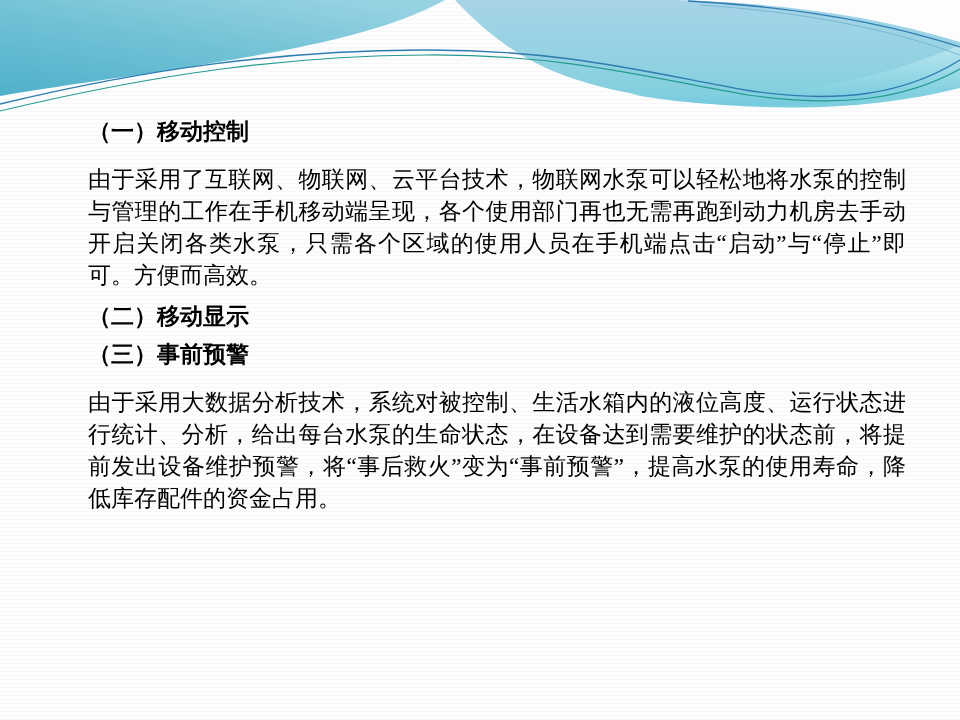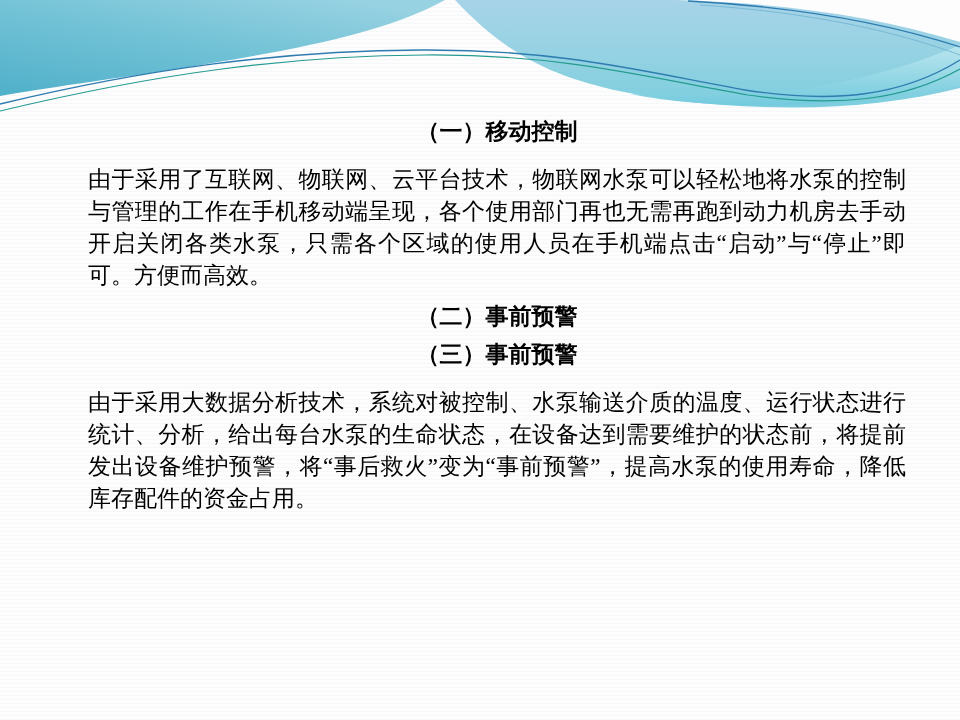--- a/index.html
+++ b/index.html
@@ -36,21 +36,20 @@
     top: 110px;
     left: 88px;
     right: 54px;
     color: #000;
   }
   .heading {
     font-size: 23px;
     font-weight: bold;
     line-height: 32px;
     margin: 6px 0 4px 0;
-    text-align: center;
   }
   .para {
     font-size: 23px;
     line-height: 32px;
     margin: 16px 0 9px 0;
     text-align: justify;
     text-justify: inter-character;
   }
   .u {
     text-decoration: underline;
@@ -97,22 +96,22 @@
   </svg>
 
   <main class="content">
 
     <section>
       <h2 class="heading">（一）移动控制</h2>
       <p class="para"><span>由于采用了互联网、物联网、云平台技术，物联网水泵可以轻松地将水泵的控制与管理的工作在手机移动端呈现，各个使用部门再也无需再跑到动力机房去手动开启关闭各类水泵，只需各个区域的使用人员在手机端点击“启动”与“停止”即可。方便而高效。</span></p>
     </section>
 
     <section>
-      <h2 class="heading">（二）事前预警</h2>
+      <h2 class="heading">（二）移动显示</h2>
     </section>
 
     <section>
       <h2 class="heading">（三）事前预警</h2>
-      <p class="para"><span>由于采用大数据分析技术，系统对被控制、水泵输送介质的温度、运行状态进行统计、分析，给出每台水泵的生命状态，在设备达到需要维护的状态前，将提前发出设备维护预警，将“事后救火”变为“事前预警”，提高水泵的使用寿命，降低库存配件的资金占用。</span></p>
+      <p class="para"><span>由于采用大数据分析技术，系统对被控制、生活水箱内的液位高度、运行状态进行统计、分析，给出每台水泵的生命状态，在设备达到需要维护的状态前，将提前发出设备维护预警，将“事后救火”变为“事前预警”，提高水泵的使用寿命，降低库存配件的资金占用。</span></p>
     </section>
 
   </main>
 </div>
 
 </body></html>

